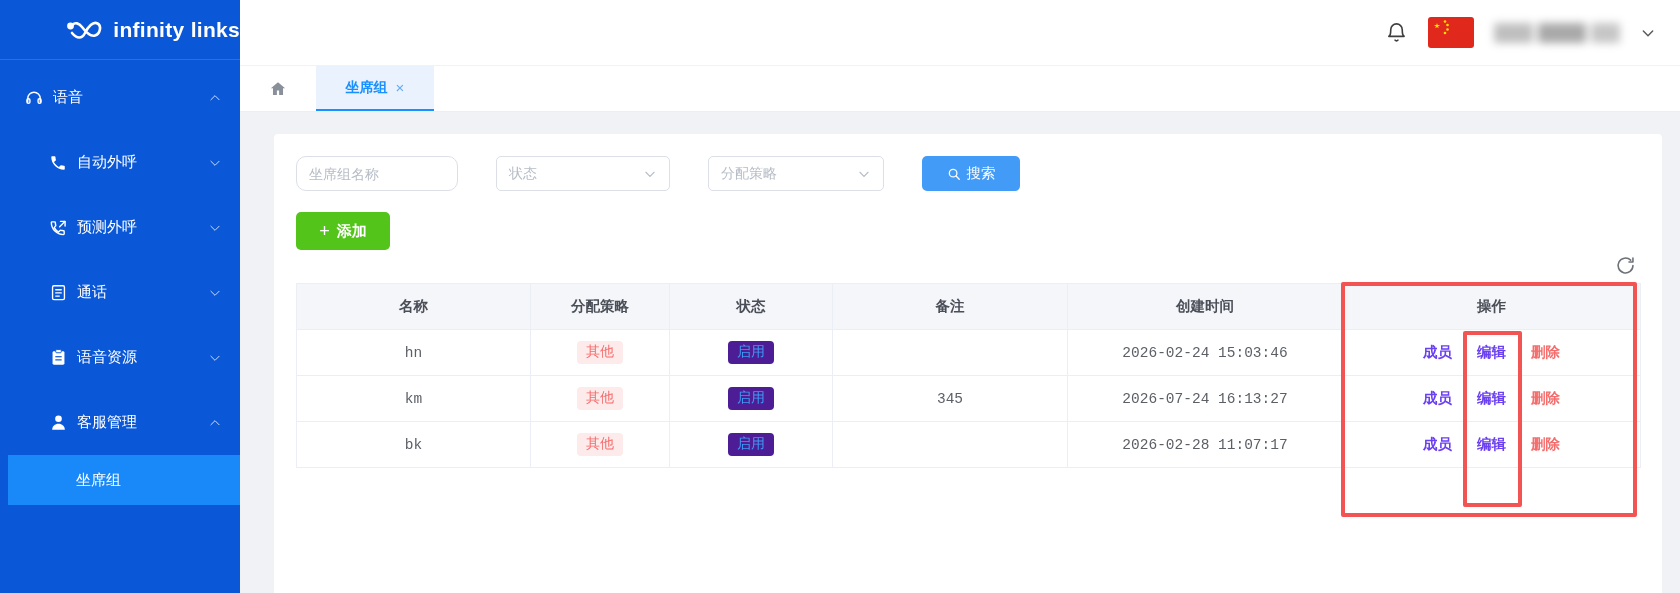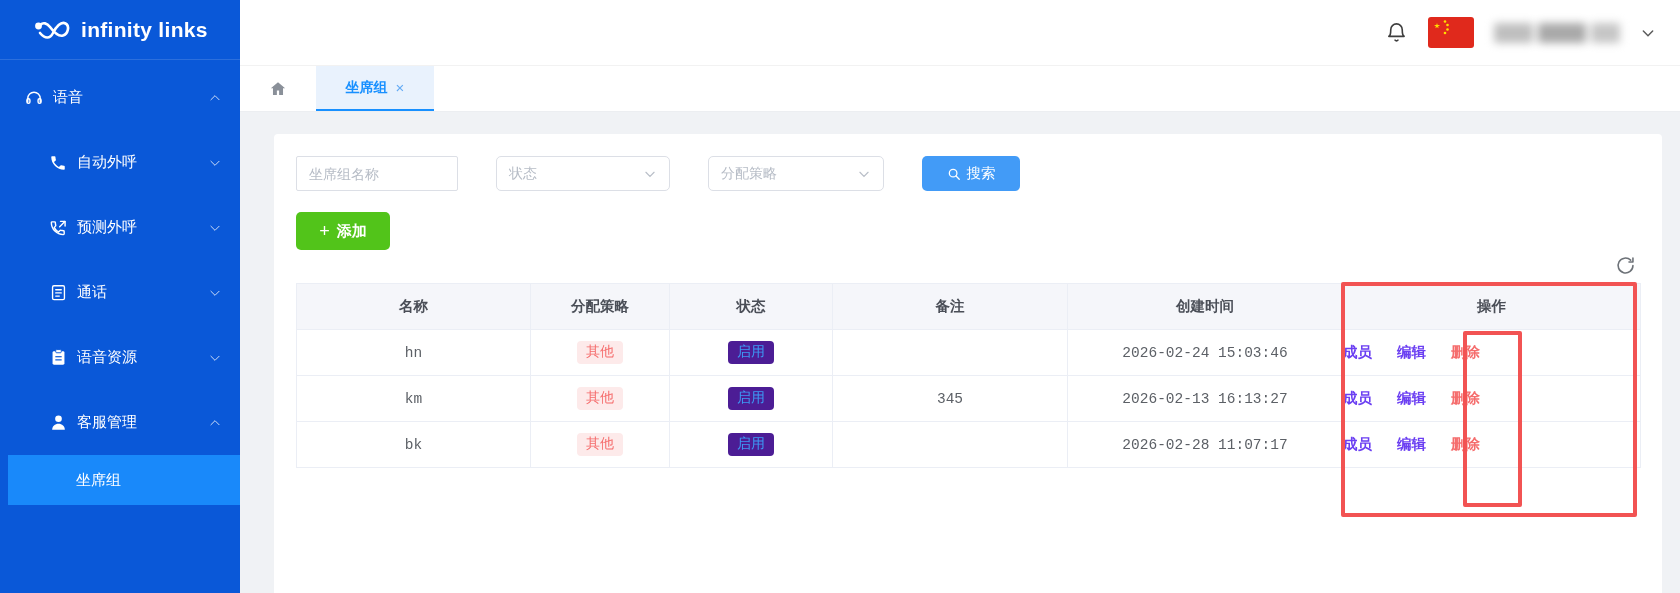--- a/index.html
+++ b/index.html
@@ -1,21 +1,21 @@
 <!DOCTYPE html>
 <html><head>
 <meta charset="utf-8">
 <style>
   * { margin:0; padding:0; box-sizing:border-box; }
   html,body { width:1680px; height:593px; overflow:hidden; }
   body { position:relative; font-family:"Liberation Sans","DejaVu Sans",sans-serif; background:#f0f2f5; }
 
   
   .sidebar { position:absolute; left:0; top:0; width:240px; height:593px; background:#0a58d8; z-index:2; }
-  .logo-row { height:60px; display:flex; align-items:center; padding-left:32px; gap:9px; border-bottom:1px solid rgba(255,255,255,.14); }
+  .logo-row { height:60px; display:flex; align-items:center; padding-left:32px; gap:9px; border-bottom:1px solid rgba(255,255,255,.14);justify-content:flex-end; }
   .logo-mark { width:40px; height:30px; display:flex; align-items:center; }
   .logo-text { color:#fff; font-size:21px; font-weight:bold; letter-spacing:.3px; white-space:nowrap; }
   .menu { padding-top:5px;padding-left:8px; }
   .menu-item { display:flex; align-items:center; height:65px; padding:0 18px 0 16px; color:#fff; font-size:15px; cursor:pointer; }
   .menu-item.lvl2 { padding-left:40px;align-items:center; }
   .mi-icon { width:20px; height:20px; margin-right:9px; display:flex; align-items:center; justify-content:center; }
   .mi-icon svg { display:block; }
   .mi-chevron { margin-left:auto; opacity:.8; display:flex; }
   .submenu-selected { height:50px; background:#1989fa; display:flex; align-items:center; padding-left:68px; color:#fff; font-size:15px; cursor:pointer; }
 
@@ -34,40 +34,40 @@
   .tabbar { position:absolute; left:240px; top:66px; width:1440px; height:46px; background:#fff; display:flex; align-items:stretch; border-bottom:1px solid #eceef1; }
   .home-btn { width:76px; display:flex; align-items:center; justify-content:center; color:#8a9099; cursor:pointer; }
   .tab-active { width:118px; display:flex; align-items:center; justify-content:center; gap:8px; background:#e9f2fd; border-bottom:2px solid #1890ff; color:#1890ff; font-weight:bold; font-size:14px; cursor:pointer; }
   .tab-close { font-weight:normal; font-size:15px; color:#62aaf5; cursor:pointer; line-height:1; }
 
   
   .content { position:absolute; left:240px; top:112px; width:1440px; height:481px; background:#f0f2f5; }
   .card { position:absolute; left:34px; top:22px; width:1388px; height:470px; background:#fff; border-radius:4px; padding:22px; }
 
   .filter-row { display:flex; align-items:center; gap:38px; }
-  .text-input { width:162px; height:35px; border:1px solid #dcdfe6; border-radius:2px; padding:0 12px; font-size:14px; color:#333; outline:none; font-family:inherit; }
+  .text-input { width:162px; height:35px; border:1px solid #dcdfe6; border-radius:10px; padding:0 12px; font-size:14px; color:#333; outline:none; font-family:inherit; }
   .text-input::placeholder { color:#b6bcc6; }
   .select-box { height:35px; border:1px solid #dcdfe6; border-radius:5px; display:flex; align-items:center; justify-content:space-between; padding:0 12px; color:#b6bcc6; font-size:14px; cursor:pointer; background:#fff; }
   .select-box .sel-arrow { color:#b9bfc8; display:flex; }
   .sel-status { width:174px; }
   .sel-strategy { width:176px; }
   .btn-search { width:98px; height:35px; background:#429bf7; color:#fff; border:none; border-radius:5px; font-size:14.5px; display:flex; align-items:center; justify-content:center; gap:6px; cursor:pointer; font-family:inherit; }
   .btn-add { margin-top:21px; width:94px; height:38px; background:#52c41a; color:#fff; border:none; border-radius:5px; font-size:15px; font-weight:bold; display:flex; align-items:center; justify-content:center; gap:7px; cursor:pointer; font-family:inherit; }
 
   .refresh-row { height:23px; margin-top:5px; display:flex; justify-content:flex-end; padding-right:4px; }
   .refresh-btn { color:#6d7278; display:flex; cursor:pointer; }
 
   table.grid { width:1344px; margin-top:5px; border-collapse:collapse; table-layout:fixed;font-family:Liberation Mono, monospace; }
   .grid th, .grid td { border:1px solid #ebeef5; height:46px; text-align:center; vertical-align:middle; font-size:14.5px; }
   .grid th { background:#f5f6fa; color:#4a4e57; font-weight:bold; }
   .grid td { color:#5c6066; background:#fff; }
   .tag { display:inline-block; padding:4px 9px; border-radius:4px; font-size:14px; line-height:1.1; }
   .tag-red { color:#f56c6c; background:#fdeaea; }
   .tag-blue { color:#3d9af5; background:#4c1d95; }
-  .act-wrap { display:flex; justify-content:flex-start; gap:25px; }
+  .act-wrap { display:flex; justify-content:center; gap:25px; }
   .act-link { font-weight:bold; font-size:14.5px; cursor:pointer; }
   .act-purple { color:#6b3ff2; }
   .act-red { color:#f56c6c; }
 
   
   .anno { position:absolute; border:4px solid #f25353; border-radius:2px; pointer-events:none; z-index:20; }
   .anno-outer { left:1341px; top:282px; width:296px; height:235px; }
   .anno-inner { left:1463px; top:331px; width:59px; height:176px; }
 </style>
 </head>
@@ -298,21 +298,21 @@
                 <span class="act-link act-purple">编辑</span>
                 <span class="act-link act-red">删除</span>
               </span>
             </td>
           </tr>
           <tr>
             <td>km</td>
             <td><span class="tag tag-red">其他</span></td>
             <td><span class="tag tag-blue">启用</span></td>
             <td>345</td>
-            <td>2026-02-13 16:13:27</td>
+            <td>2026-07-24 16:13:27</td>
             <td>
               <span class="act-wrap">
                 <span class="act-link act-purple">成员</span>
                 <span class="act-link act-purple">编辑</span>
                 <span class="act-link act-red">删除</span>
               </span>
             </td>
           </tr>
           <tr>
             <td>bk</td>

